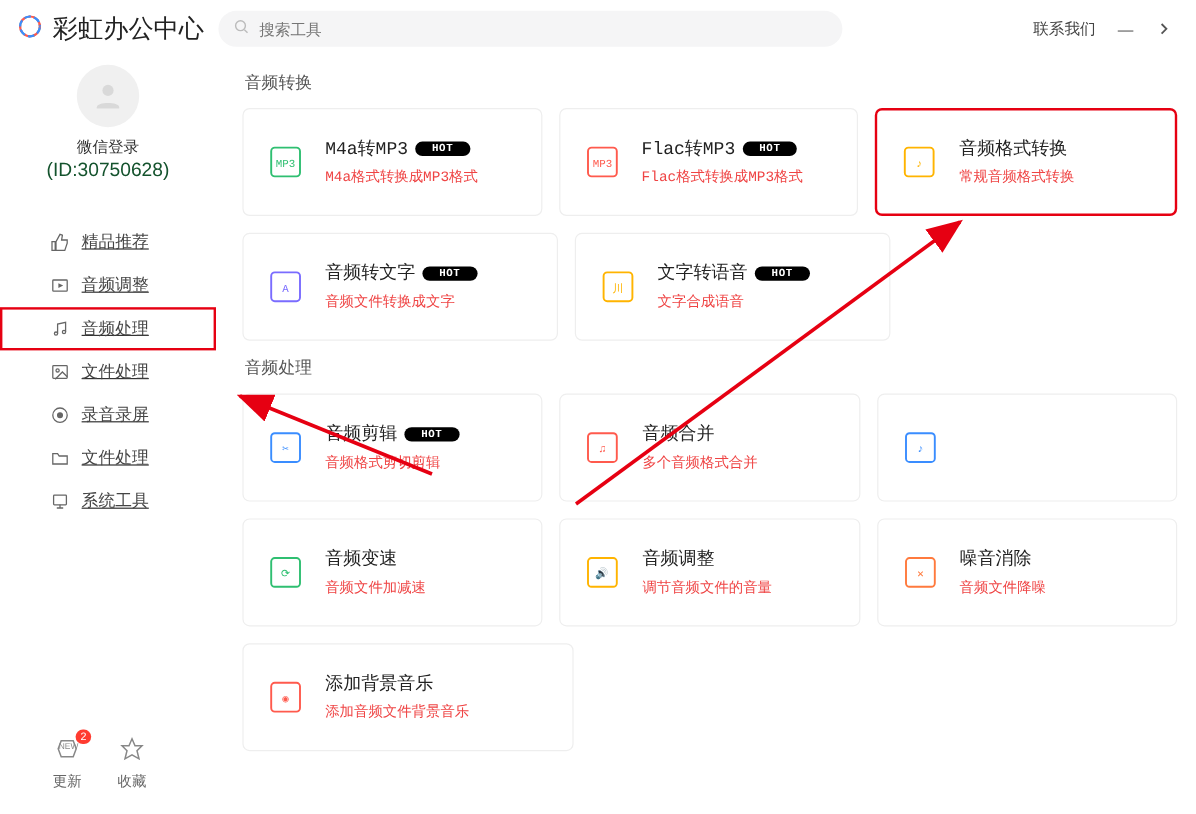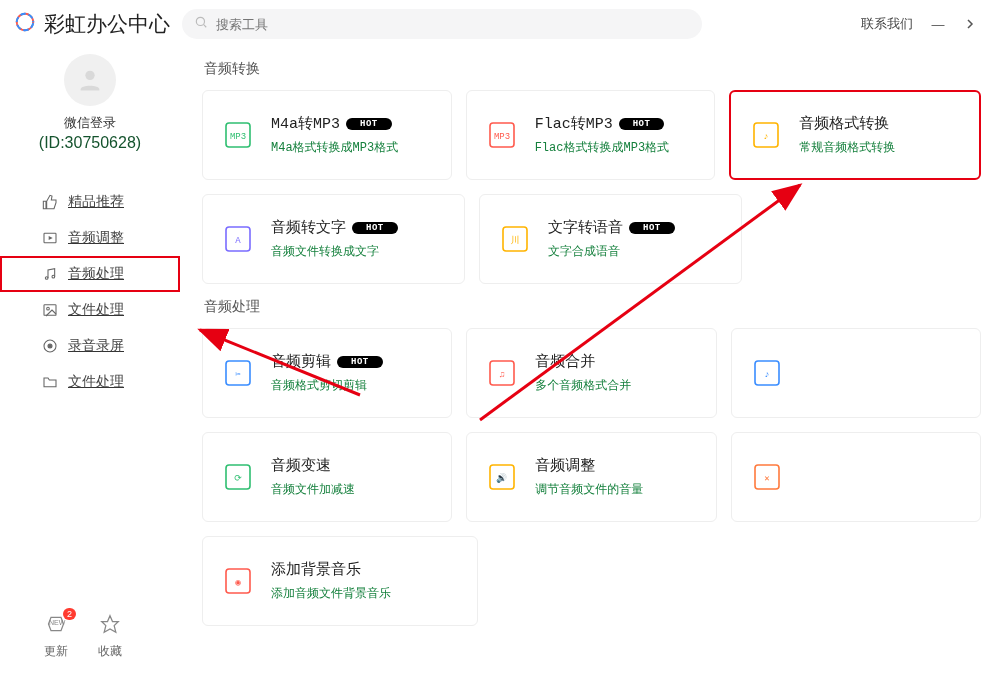--- a/index.html
+++ b/index.html
@@ -121,21 +121,21 @@
     background:#fff;
     min-height: 90px;
   }
   .card.highlight-box { border:2px solid #e60012; }
   .card .c-icon {
     width:34px; height:34px; display:flex; align-items:center; justify-content:center;
     font-size:20px;
   }
   .card .c-text { display:flex; flex-direction:column; gap:6px;}
   .card .c-title { font-size:15px; color:#222; display:flex; align-items:center; gap:6px;}
-  .card .c-desc { font-size:12px; color:#15803d;}
+  .card .c-desc { font-size:12px; color:#ef4444;}
   .hot {
     background:#000000; color:#fff; font-size:9px; font-weight:600;
     border-radius:8px; padding:1px 14px; letter-spacing:0.5px;
   }
   
   .anno { position:absolute; pointer-events:none; }
 </style>
 </head>
 <body>
 
@@ -229,20 +229,30 @@
         <span>录音录屏</span>
       </div>
       <div class="nav-item">
         <span class="nv-icon">
           <svg width="16" height="16" viewBox="0 0 24 24" fill="none" stroke="currentColor" stroke-width="1.6">
             <path d="M3 6h6l2 3h10v10H3z"></path>
           </svg>
         </span>
         <span>文件处理</span>
       </div>
+      <div class="nav-item">
+        <span class="nv-icon">
+          <svg width="16" height="16" viewBox="0 0 24 24" fill="none" stroke="currentColor" stroke-width="1.6">
+            <rect x="4" y="4" width="16" height="12" rx="1"></rect>
+            <line x1="8" y1="20" x2="16" y2="20"></line>
+            <line x1="12" y1="16" x2="12" y2="20"></line>
+          </svg>
+        </span>
+        <span>系统工具</span>
+      </div>
     </div>
   <div class="footer">
     <div class="footer-item">
       <div class="f-icon">
         <svg width="20" height="20" viewBox="0 0 24 24" fill="none" stroke="#888" stroke-width="1.5">
             <path d="M3 12l3-8h12l3 8-3 8H6z"></path>
           </svg>
         <span style="position:absolute;top:5px;left:3px;font-size:7px;color:#888">NEW</span>
         <span class="badge">2</span>
       </div>
@@ -408,20 +418,26 @@
           </div>
           <div class="c-desc">调节音频文件的音量</div>
         </div>
       </div>
       <div class="card">
         <div class="c-icon" style="color:#ff7a3d">
           <svg width="30" height="30" viewBox="0 0 30 30">
             <rect x="3" y="3" width="24" height="24" rx="3" fill="none" stroke="#ff7a3d" stroke-width="1.6"></rect>
             <text x="15" y="19" text-anchor="middle" font-size="9" fill="#ff7a3d">✕</text>
           </svg>
+        </div>
+        <div class="c-text">
+          <div class="c-title">
+            <span>噪音消除</span>
+          </div>
+          <div class="c-desc">音频文件降噪</div>
         </div>
       </div>
     </div>
     <div class="card-row">
       <div class="card">
         <div class="c-icon" style="color:#ff5a4d">
           <svg width="30" height="30" viewBox="0 0 30 30">
             <rect x="3" y="3" width="24" height="24" rx="3" fill="none" stroke="#ff5a4d" stroke-width="1.6"></rect>
             <text x="15" y="19" text-anchor="middle" font-size="9" fill="#ff5a4d">◉</text>
           </svg>

